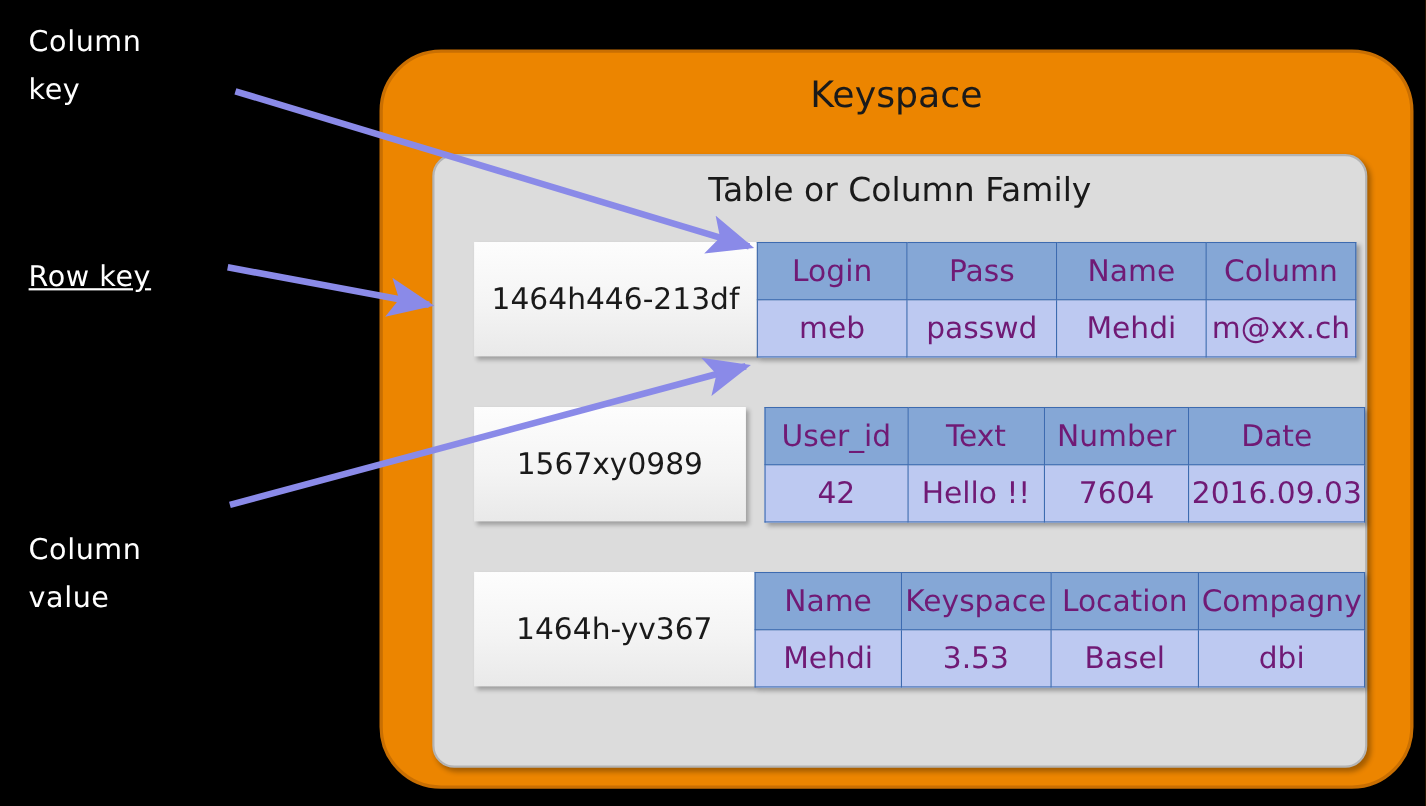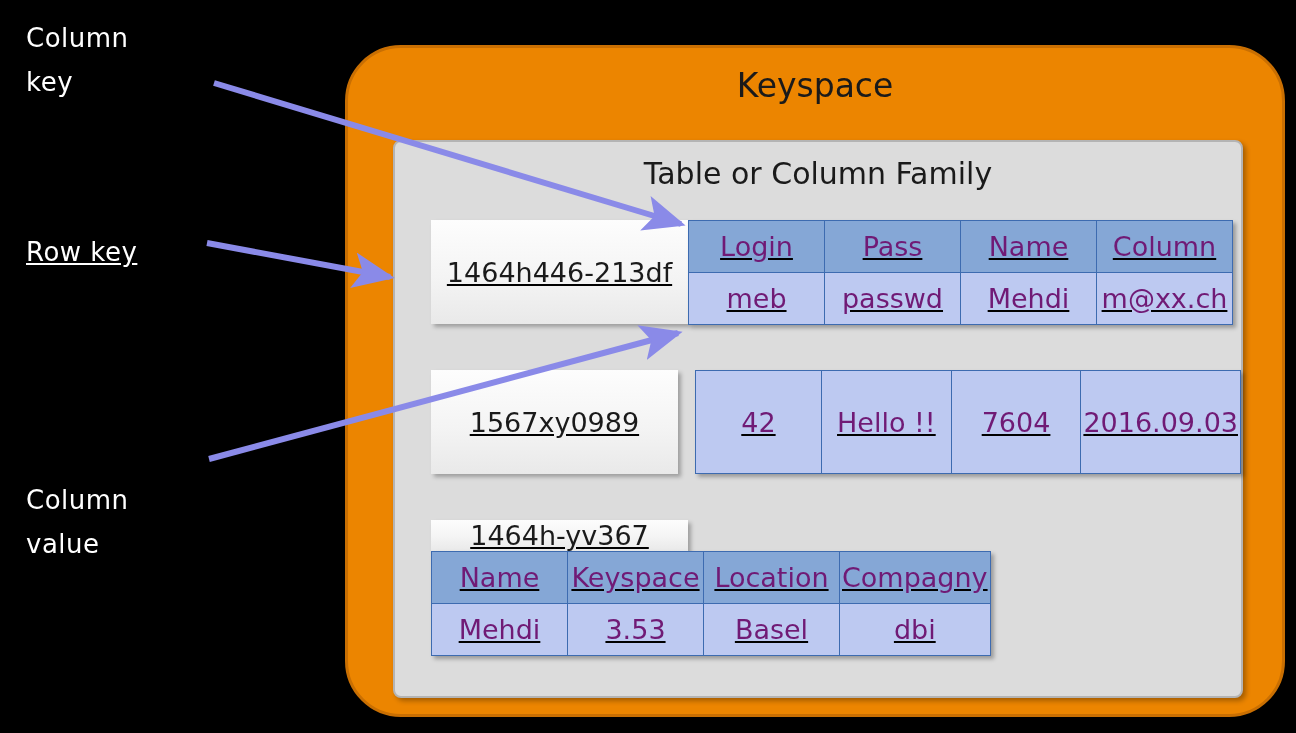--- a/index.html
+++ b/index.html
@@ -67,46 +67,45 @@
 
   
   #column-family {
     position: absolute;
     left: 45px;
     top: 92px;
     width: 850px;
     height: 558px;
     background: #dcdcdc;
     border: 2px solid #b4b4b4;
-    border-radius: 8px;
+    border-radius: 20px;
     box-sizing: border-box;
     box-shadow: 3px 3px 5px rgba(0,0,0,0.30);
   }
   #column-family-title {
     position: absolute;
     left: 0;
     top: 14px;
     width: 100%;
     text-align: center;
     font-size: 30px;
     color: #1a1a1a;
     font-family: "DejaVu Sans", sans-serif;
   }
 
   
   .row-group {
     position: absolute;
     display: flex;
     align-items: stretch;
     height: 104px;
-    text-decoration: underline;
   }
   #row-group-0 { left: 36px; top: 78px;  }
   #row-group-1 { left: 36px; top: 228px; gap: 17px; }
-  #row-group-2 { left: 36px; top: 378px; flex-direction: column; }
+  #row-group-2 { left: 36px; top: 378px; }
 
   
   .row-key {
     width: 257px;
     background: linear-gradient(to bottom, #fdfdfd 0%, #f4f4f4 55%, #e9e9e9 100%);
     display: flex;
     align-items: center;
     justify-content: center;
     font-size: 27px;
     color: #1a1a1a;
@@ -172,20 +171,26 @@
           <td>m@xx.ch</td>
         </tr>
       </tbody>
         </table>
     </div>
 
     <div class="row-group" id="row-group-1">
       <div class="row-key">1567xy0989</div>
       <table class="col-table">
         <tbody>
+            <tr class="hdr">
+          <td>User_id</td>
+          <td>Text</td>
+          <td>Number</td>
+          <td>Date</td>
+        </tr>
         <tr class="val">
           <td>42</td>
           <td>Hello !!</td>
           <td>7604</td>
           <td>2016.09.03</td>
         </tr>
       </tbody>
         </table>
     </div>
 

